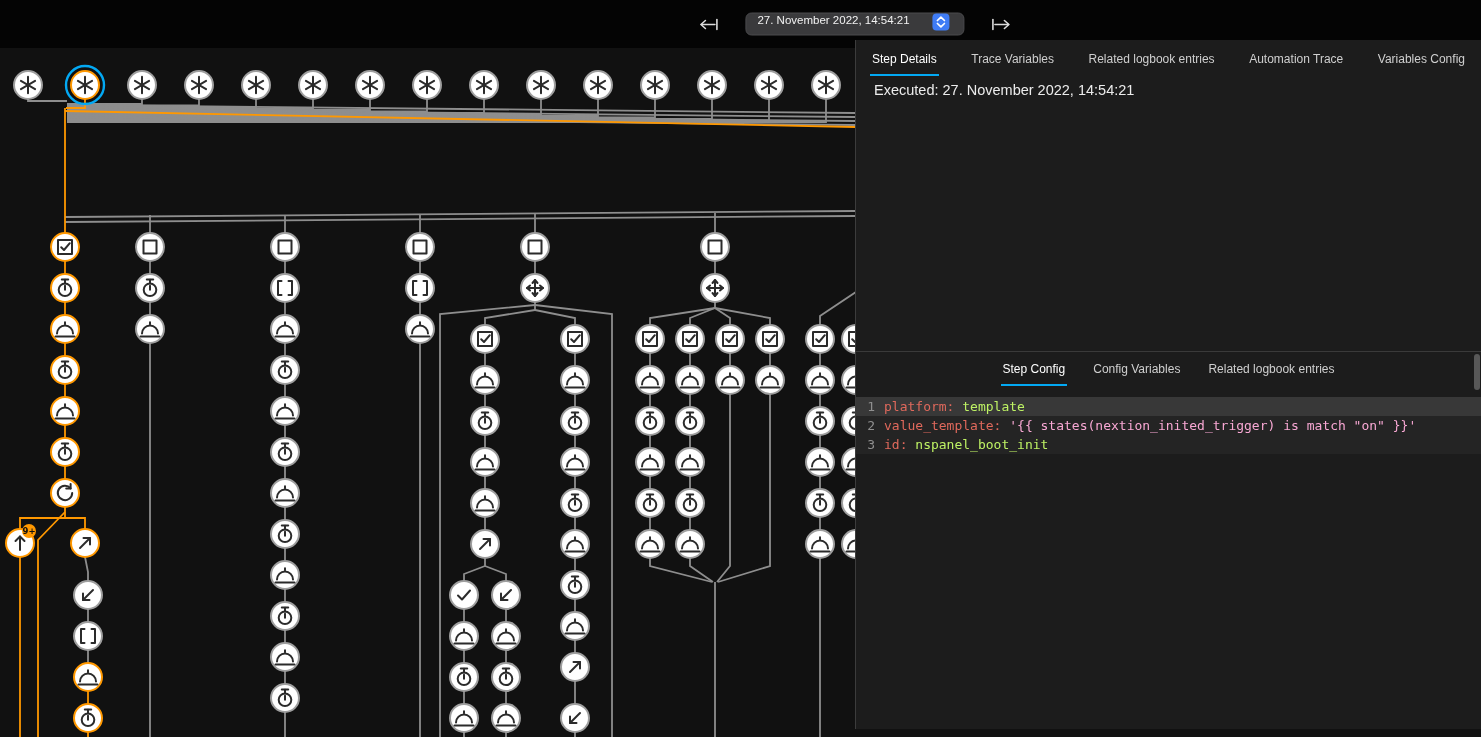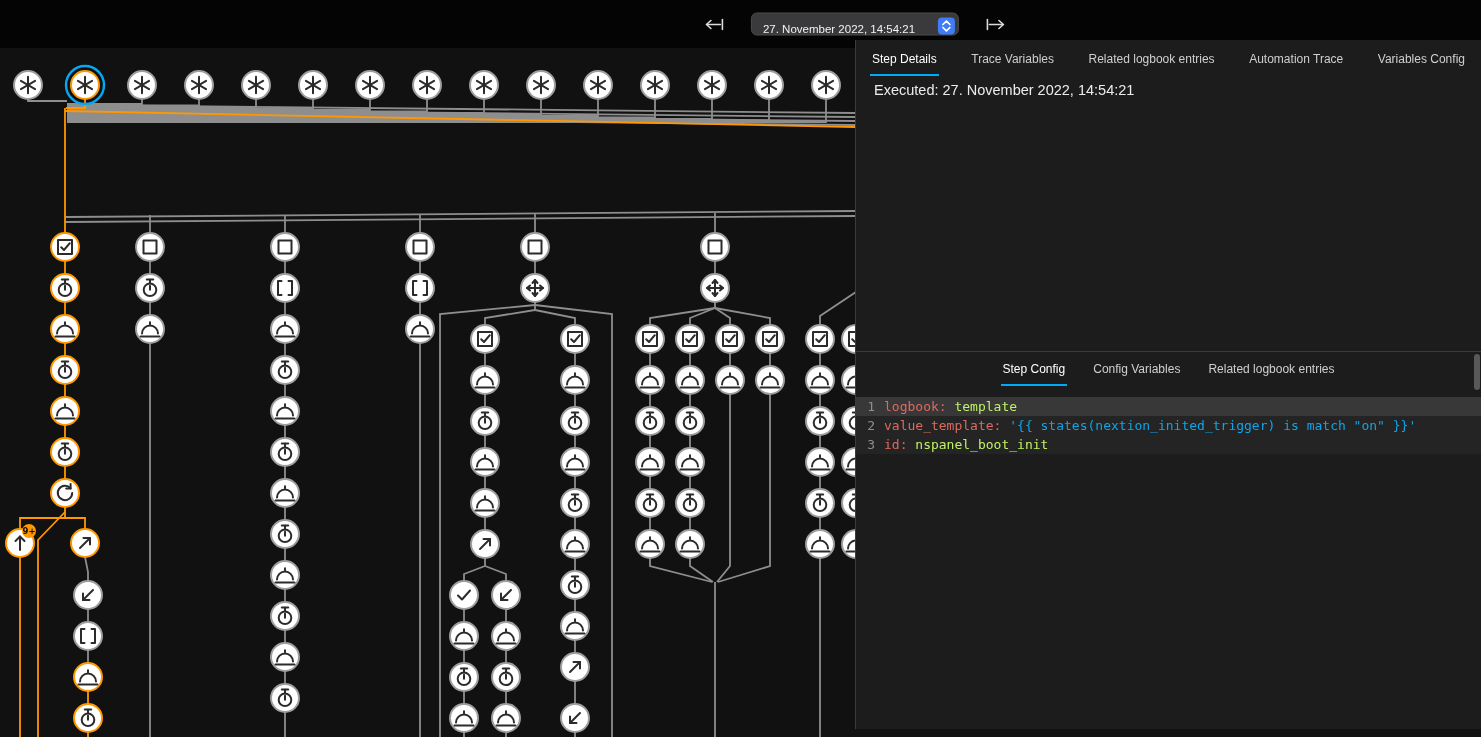--- a/index.html
+++ b/index.html
@@ -2,22 +2,22 @@
 <html><head>
 <meta charset="utf-8">
 <style>
   *{box-sizing:border-box;margin:0;padding:0}
   html,body{width:1481px;height:737px;background:#111;overflow:hidden;
     font-family:"Liberation Sans",sans-serif}
   .topbar{position:absolute;left:0;top:0;width:1481px;height:48px;background:#040404}
   .run-nav{position:absolute;left:855px;top:50%;transform:translate(-50%,-50%);
     display:flex;align-items:center;gap:24px}
   .nav-arrow{cursor:pointer;display:block}
-  .run-select{display:flex;align-items:flex-end;height:23px;background:#3a3a3c;
-    border:1px solid #4a4a4c;border-radius:6px;padding:0 3px 0 11px;gap:23px;cursor:pointer}
+  .run-select{display:flex;align-items:flex-start;height:23px;background:#3a3a3c;
+    border:1px solid #4a4a4c;border-radius:6px;padding:0 14px 0 11px;gap:23px;cursor:pointer}
   .run-select .val{color:#f2f2f2;font-size:11.5px;white-space:nowrap}
   .stepper{width:17px;height:17px;border-radius:4px;background:#3f7cf6;
     display:flex;align-items:center;justify-content:center}
   .graph-pane{position:absolute;left:0;top:48px;width:855px;height:689px;background:#111;overflow:hidden}
   .right-pane{position:absolute;left:855px;top:40px;width:626px;height:689px;background:#1c1c1c;
     border-left:1px solid #3c3c3c;display:flex;flex-direction:column}
   .tabs{display:flex;align-items:stretch}
   .tabs-top{justify-content:space-between;padding:2px 14px 0}
   .tabs-bottom{justify-content:center;gap:24px;padding:0 18px}
   .tab{font-size:12px;color:#cfcfcf;padding:10px 2px 8px;border-bottom:2px solid transparent;
@@ -27,21 +27,21 @@
   .executed{margin:6px 18px;font-size:14.5px;color:#ececec}
   .pane-bottom{flex:1;border-top:1px solid #3a3a3a;position:relative}
   .code{margin-top:11px;background:#242424;font-family:"DejaVu Sans Mono",monospace;
     font-size:13px;line-height:19px}
   .code-row{display:flex}
   .code-row.hl{background:#383838}
   .ln{width:28px;text-align:right;padding-right:9px;color:#8f8f8f;flex:none;user-select:none}
   .lc{white-space:pre}
   .tk-key{color:#e0695c}
   .tk-plain{color:#bef264}
-  .tk-string{color:#0ea5e9}
+  .tk-string{color:#f9a8d4}
   .scroll-thumb{position:absolute;right:1px;top:2px;width:6px;height:36px;background:#585858;border-radius:3px}
 </style>
 </head>
 <body>
 
 <div class="topbar">
   <div class="run-nav">
     <svg class="nav-arrow" width="24" height="16" viewBox="0 0 24 16">
       <g fill="none" stroke="#dcdcdc" stroke-width="1.6" stroke-linecap="round" stroke-linejoin="round">
         <path d="M19.5,3 V13"></path>
@@ -828,21 +828,21 @@
   </div>
   <div class="pane-bottom">
     <div class="tabs tabs-bottom" id="config-tabs">
         <div class="tab active">Step Config</div>
         <div class="tab">Config Variables</div>
         <div class="tab">Related logbook entries</div>
       </div>
     <div class="code" id="code-block">
         <div class="code-row hl">
           <span class="ln">1</span>
-          <span class="lc"><span class="tk-key">logbook:</span><span class="tk-plain"> template</span></span>
+          <span class="lc"><span class="tk-key">platform:</span><span class="tk-plain"> template</span></span>
         </div>
         <div class="code-row">
           <span class="ln">2</span>
           <span class="lc"><span class="tk-key">value_template:</span><span class="tk-plain"> </span><span class="tk-string">'{{ states(nextion_inited_trigger) is match "on" }}'</span></span>
         </div>
         <div class="code-row">
           <span class="ln">3</span>
           <span class="lc"><span class="tk-key">id:</span><span class="tk-plain"> nspanel_boot_init</span></span>
         </div>
       </div>

